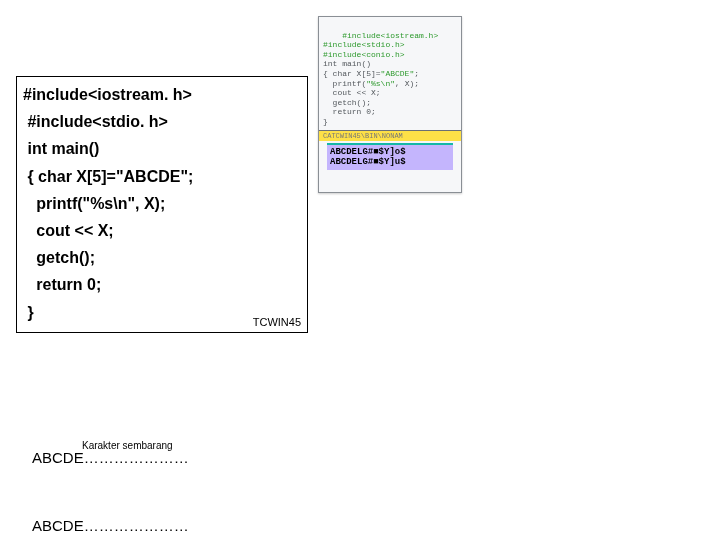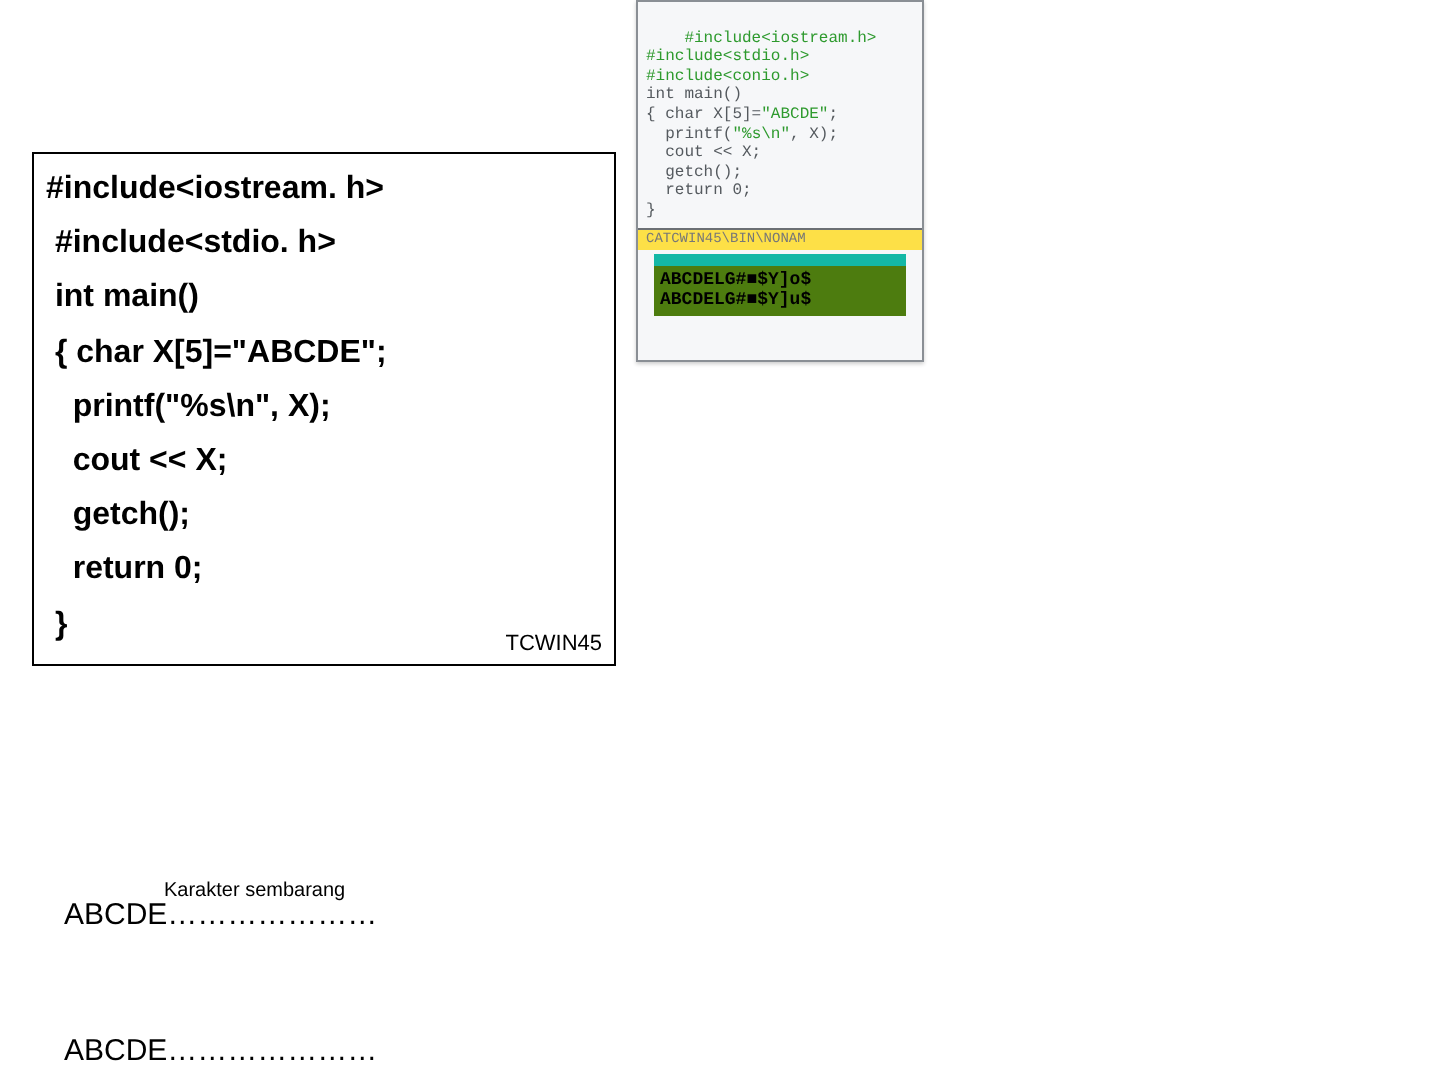--- a/index.html
+++ b/index.html
@@ -48,43 +48,43 @@
   }
   .output-caption {
     position: absolute;
     left: 82px;
     top: 440px;
     font-size: 10px;
   }
   .thumb {
     position: absolute;
     left: 318px;
-    top: 0;
+    top: 16px;
     width: 142px;
     border: 1px solid #8a8f95;
     background: #f6f7f9;
     box-shadow: 0 1px 2px rgba(0,0,0,0.2);
   }
   .thumb-code {
     padding: 4px 4px 3px 4px;
     font-family: "Courier New", monospace;
     font-size: 8px;
     line-height: 1.2;
     color: #555a5f;
     white-space: pre;
   }
   .green { color: #2e9a2e; }
   .thumb-output-wrap {
     border-top: 1px solid #6b6f74;
   }
   .thumb-output {
     margin: 2px 8px 22px 8px;
     padding: 2px 3px;
-    border-top: 6px solid #14b8a6;
-    background: #4d7c0f;
+    border-top: 2px solid #14b8a6;
+    background: #c4b5fd;
     font-family: "Courier New", monospace;
     font-size: 9px;
     font-weight: bold;
     line-height: 1.2;
     white-space: pre;
   }
   .thumb-title {
     padding: 1px 4px;
     background: #fde047;
     font-family: "Courier New", monospace;

